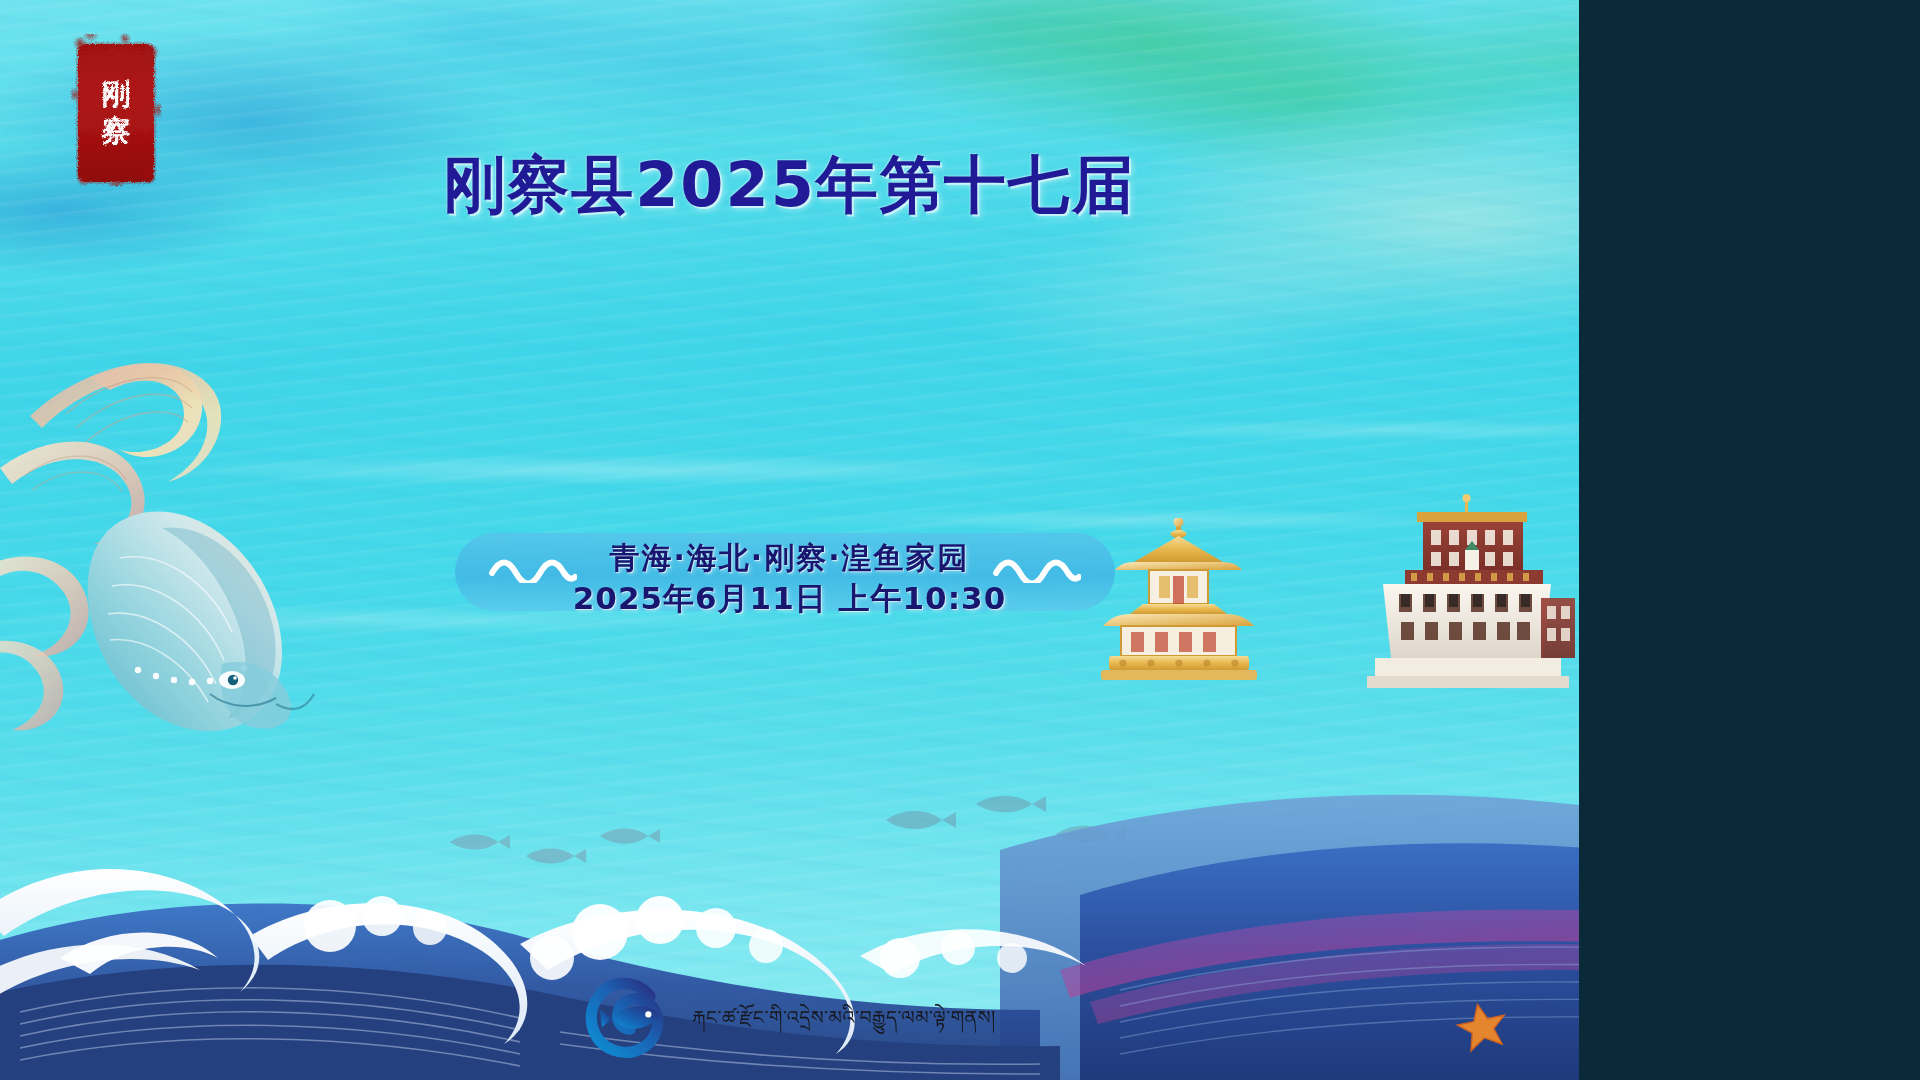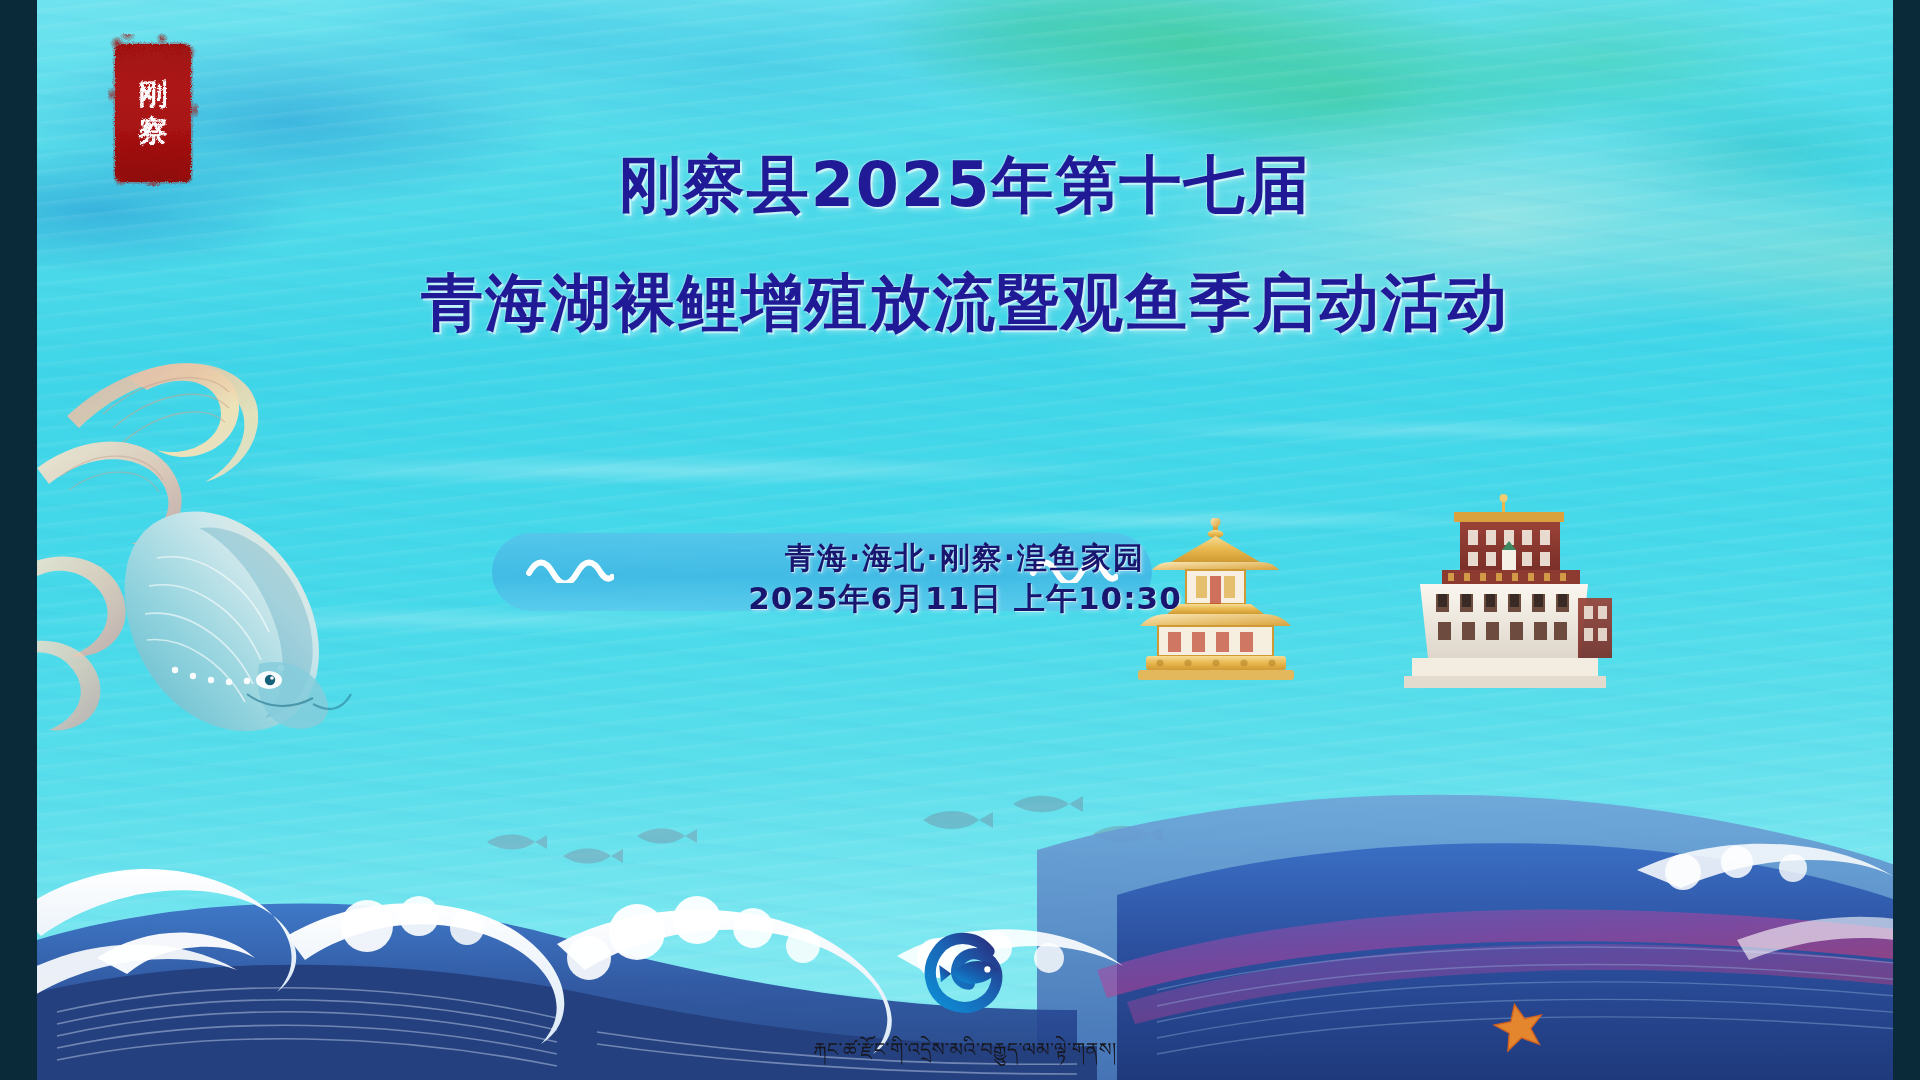--- a/index.html
+++ b/index.html
@@ -1,23 +1,22 @@
 <!DOCTYPE html>
 <html lang="zh"><head>
 <meta charset="utf-8">
 <title>刚察县2025年第十七届青海湖裸鲤增殖放流暨观鱼季启动活动</title>
 <style>
   * { margin:0; padding:0; box-sizing:border-box; }
   html,body{ width:1920px; height:1080px; overflow:hidden; background:#0a2a3a; }
   body{ font-family:"Liberation Sans","DejaVu Sans",sans-serif; }
 
   #poster{
-    position:relative; width:1856px; height:1080px; overflow:hidden;
+    position:relative; width:1579px; height:1080px; overflow:hidden;
     background:#d946ef;
-    margin-left:37px;
   }
 
   
   .bg-layer{ position:absolute; inset:0; }
 
   .bg-base{
     background:
       linear-gradient(177deg,#6fe3ef 0%,#54dcea 14%,#3fd5e8 32%,#45d9ea 52%,#5adeeb 68%,#7ae7f0 82%,#93ecf2 100%);
   }
   
@@ -146,21 +145,21 @@
   
   .pavilion{ position:absolute; left:1075px; top:518px; width:210px; height:170px; }
   .temple{ position:absolute; left:1345px; top:490px; width:250px; height:200px; }
 
   
   .ocean{ position:absolute; left:0; bottom:0; width:1920px; height:440px; }
 
   
   .logo-row{
     position:absolute; left:0; right:0; bottom:20px;
-    display:flex; align-items:center; justify-content:center; gap:23px;flex-direction:column;
+    display:flex; align-items:center; justify-content:center; gap:23px;
   }
   .logo-mark{ width:86px; height:86px; flex:0 0 auto; }
   .logo-text{ display:flex; flex-direction:column; align-items:flex-start; }
   .logo-tibetan{
     font-family:"DejaVu Sans","Liberation Sans",sans-serif;
     font-size:19px; line-height:22px; color:#16161c; letter-spacing:.5px;
     white-space:nowrap;
   }
   .logo-cn{
     font-family:"DejaVu Sans","Liberation Sans",sans-serif;
@@ -270,21 +269,20 @@
     <ellipse cx="262" cy="362" rx="13" ry="9" fill="#ffffff" opacity=".95"></ellipse>
     <circle cx="263" cy="362" r="5.2" fill="#15617a"></circle>
     <circle cx="265" cy="360" r="1.8" fill="#ffffff"></circle>
     <path d="M240,376 C258,390 284,392 306,380" stroke="#2f7f96" stroke-width="2" fill="none" opacity=".7"></path>
 
     <path d="M306,386 C324,396 336,390 344,376" stroke="#2f7f96" stroke-width="2.2" fill="none" opacity=".6"></path>
   </svg>
 
   <div class="title-block">
     <div class="t-line t-line1">刚察县2025年第十七届</div>
-    <div class="t-line t-line2">青海湖裸鲤增殖放流暨观鱼季启动活动</div>
   </div>
 
   <div class="pill">
     <svg class="pill-wave left" viewBox="0 0 88 26">
       <path d="M3,16 C11,2 19,2 27,16 C35,30 43,30 51,16 C59,2 67,2 75,16 C79,22 83,23 86,20" stroke="#ffffff" stroke-width="6" fill="none" stroke-linecap="round"></path>
     </svg>
     <svg class="pill-wave right" viewBox="0 0 88 26">
       <path d="M3,16 C11,2 19,2 27,16 C35,30 43,30 51,16 C59,2 67,2 75,16 C79,22 83,23 86,20" stroke="#ffffff" stroke-width="6" fill="none" stroke-linecap="round"></path>
     </svg>
   </div>

